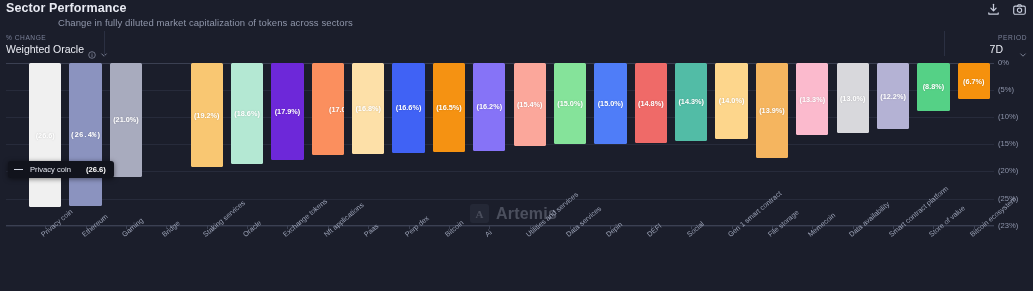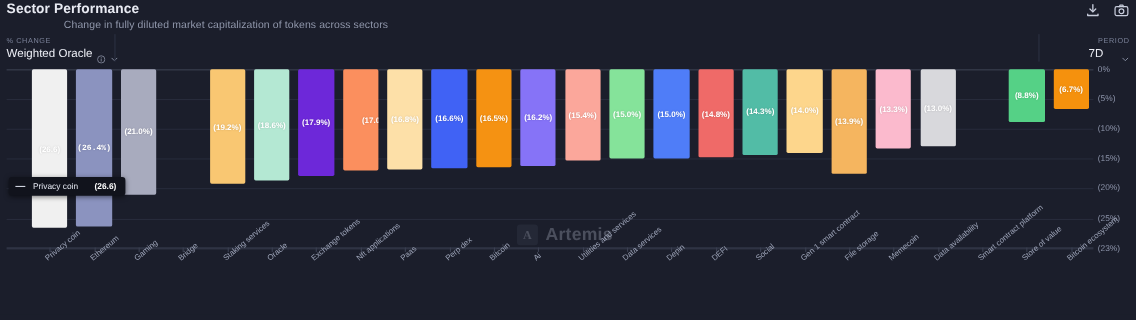--- a/index.html
+++ b/index.html
@@ -232,20 +232,23 @@
           <span>(14.0%)</span>
         </div>
         <div class="bar" title="File storage (13.9%)" style="left: 755.788px; top: 7px; width: 32.3px; height: 95px; background: rgb(245, 181, 95);">
           <span>(13.9%)</span>
         </div>
         <div class="bar" title="Memecoin (13.3%)" style="left: 796.163px; top: 7px; width: 32.3px; height: 72.086px; background: rgb(251, 186, 205);">
           <span>(13.3%)</span>
         </div>
         <div class="bar" title="Data availability (13.0%)" style="left: 836.538px; top: 7px; width: 32.3px; height: 70.46px; background: rgb(216, 216, 220);">
           <span>(13.0%)</span>
+        </div>
+        <div class="bar" title="Smart contract platform (12.2%)" style="left: 876.913px; top: 7px; width: 32.3px; height: 66.124px; background: rgb(180, 178, 212);">
+          <span>(12.2%)</span>
         </div>
         <div class="bar" title="Store of value (8.8%)" style="left: 917.288px; top: 7px; width: 32.3px; height: 47.696px; background: rgb(85, 209, 134);">
           <span>(8.8%)</span>
         </div>
         <div class="bar" title="Bitcoin ecosystem (6.7%)" style="left: 957.663px; top: 7px; width: 32.3px; height: 36.314px; background: rgb(245, 145, 13);">
           <span>(6.7%)</span>
         </div>
       </div>
     <div class="xaxis"></div>
     <div class="axis-layer" id="axis-layer">

